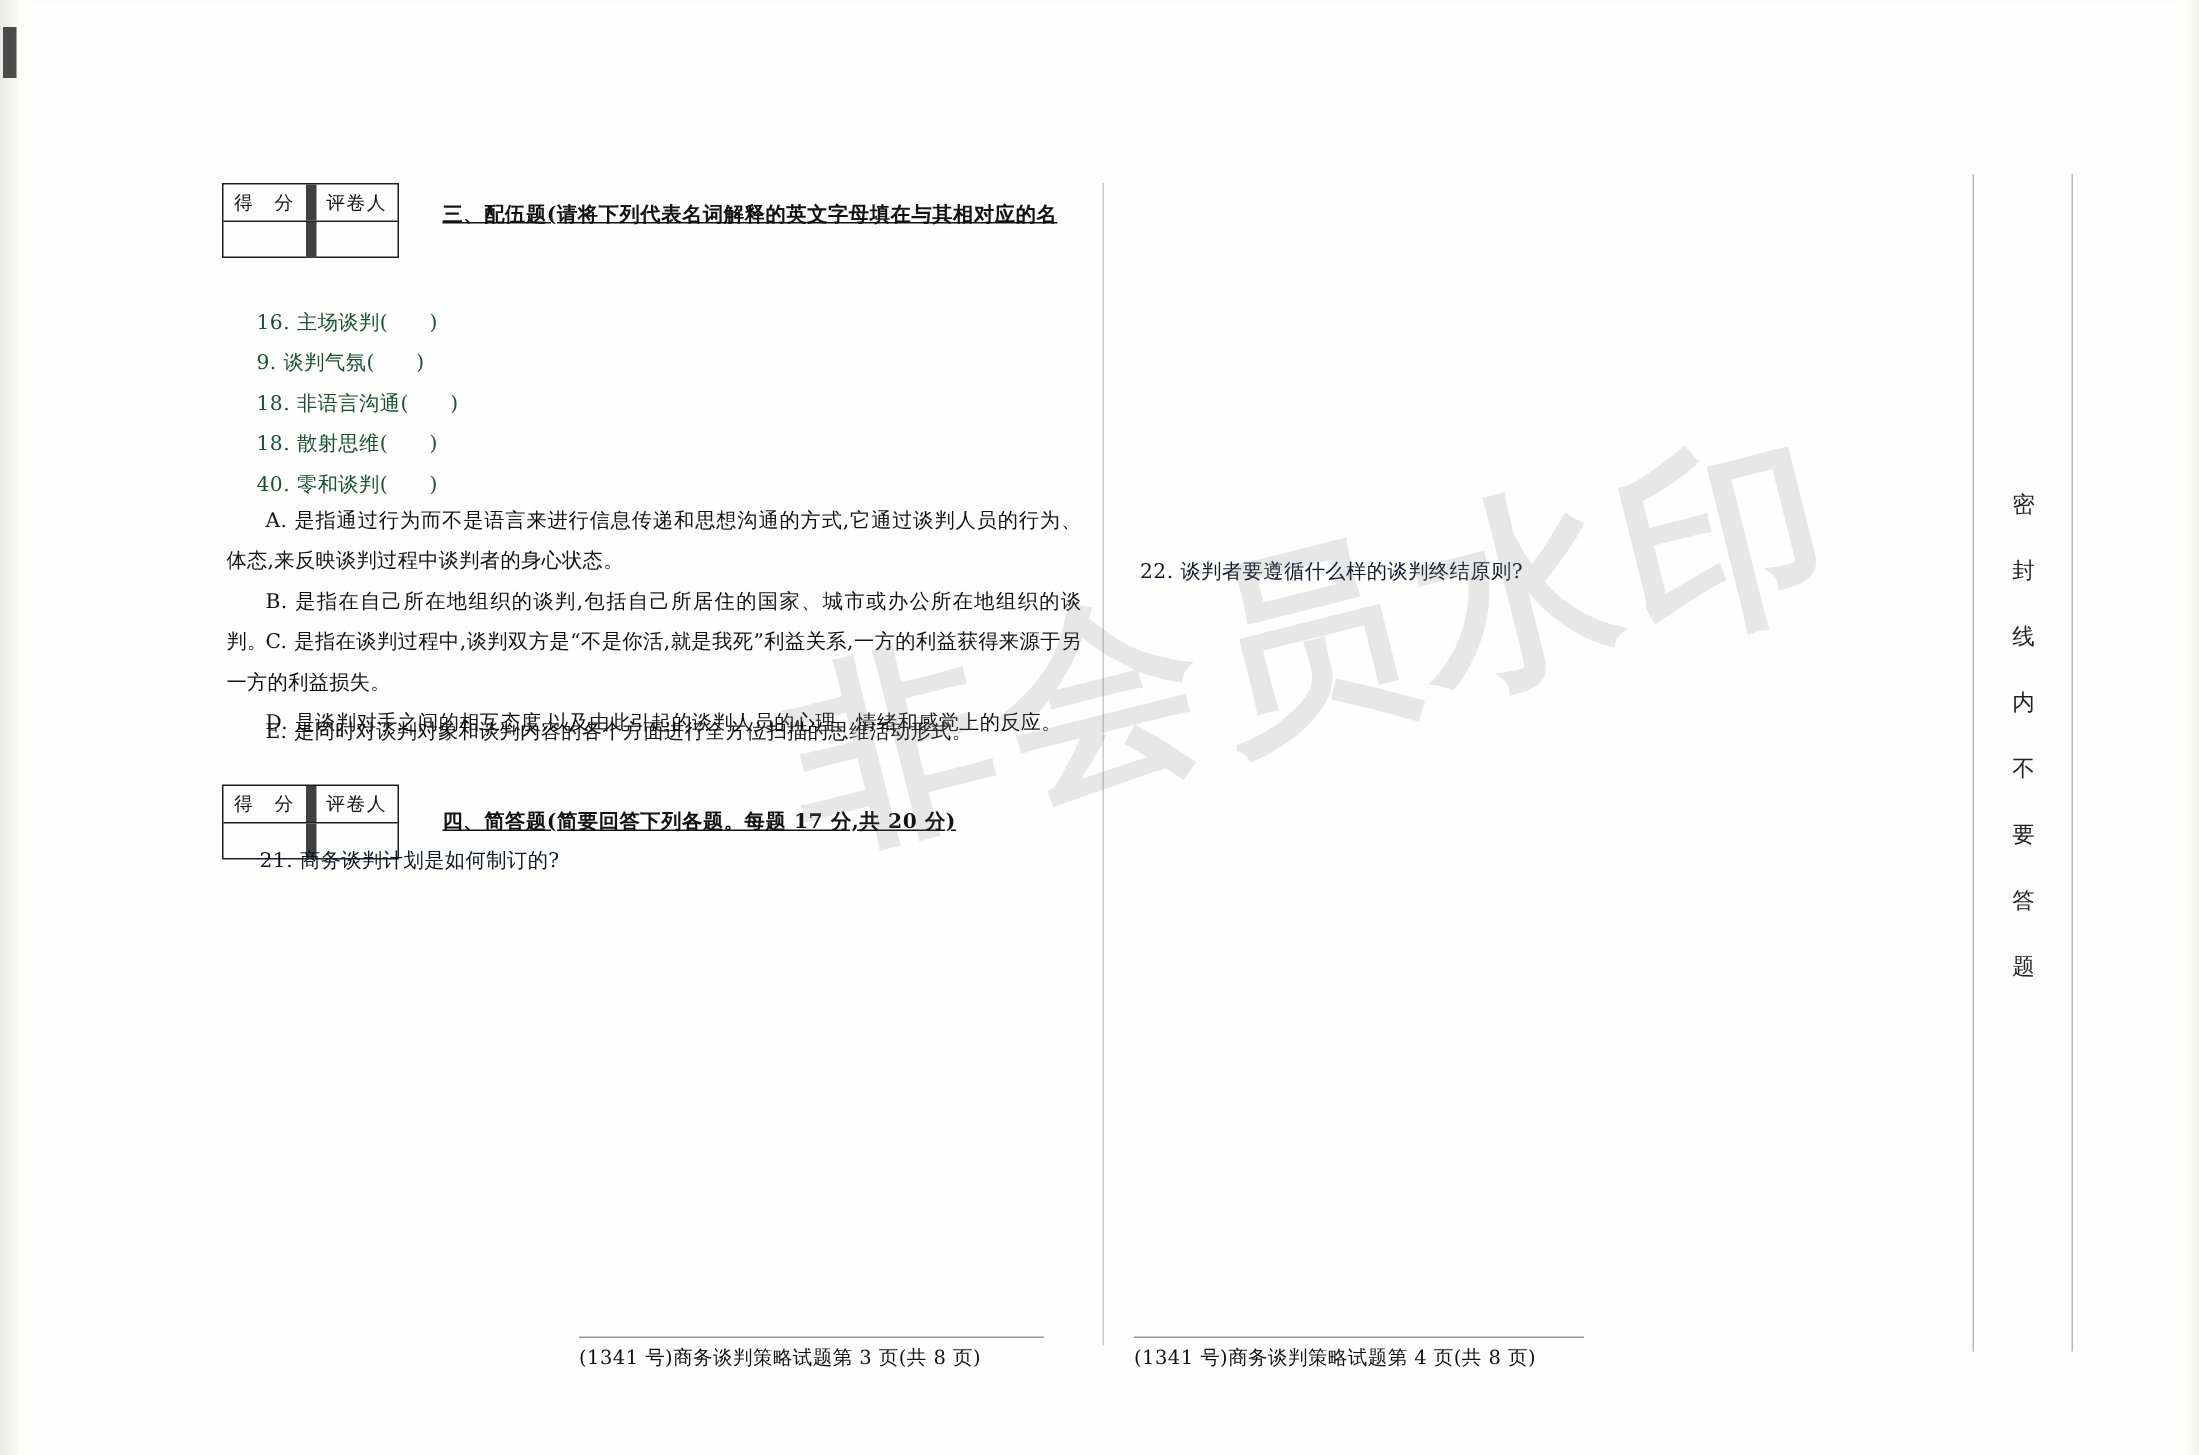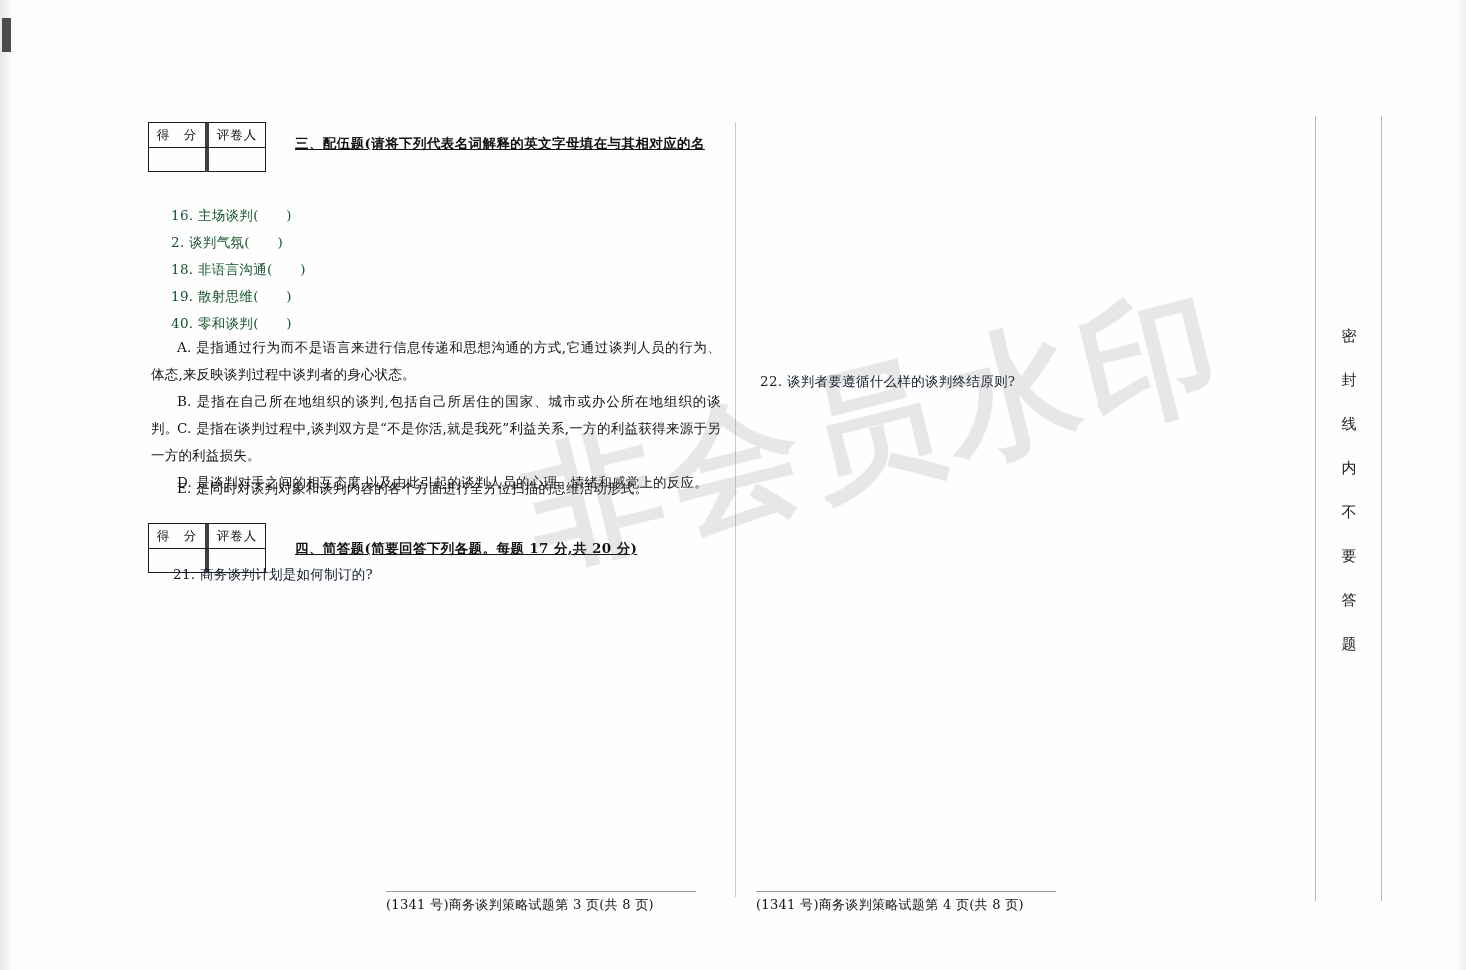--- a/index.html
+++ b/index.html
@@ -106,21 +106,21 @@
   }
   .score-box .cell {
     flex: 1;
     font-size: 12.5px;
     line-height: 24px;
     text-align: center;
     color: #141414;
     letter-spacing: 1px;
   }
   .score-box .cell.first {
-    border-right: 4px solid #404040;
+    border-right: 7px solid #404040;
   }
 
   .sec-head {
     position: absolute;
     font-size: 13.5px;
     line-height: 25px;
     color: #121212;
     font-weight: 600;
     letter-spacing: .4px;
     text-decoration: underline;
@@ -204,23 +204,23 @@
         <div class="cell first"></div>
         <div class="cell"></div>
       </div>
     </div>
 
     <div class="sec-head" style="left:277px; top:127px; width:420px;">
       <span>三、配伍题(请将下列代表名词解释的英文字母填在与其相对应的名</span>
     </div>
 
     <div class="q-item" style="left:153px; top:201px;">16. 主场谈判(　　)</div>
-    <div class="q-item" style="left:153px; top:228px;">2. 谈判气氛(　　)</div>
+    <div class="q-item" style="left:153px; top:228px;">9. 谈判气氛(　　)</div>
     <div class="q-item" style="left:153px; top:255px;">18. 非语言沟通(　　)</div>
-    <div class="q-item" style="left:153px; top:282px;">19. 散射思维(　　)</div>
+    <div class="q-item" style="left:153px; top:282px;">18. 散射思维(　　)</div>
     <div class="q-item" style="left:153px; top:309px;">40. 零和谈判(　　)</div>
 
     <div class="para" style="left:133px; top:330px; width:570px;"><span class="ind"></span><span>A. 是指通过行为而不是语言来进行信息传递和思想沟通的方式,它通过谈判人员的行为、体态,来反映谈判过程中谈判者的身心状态。</span></div>
 
     <div class="para" style="left:133px; top:384px; width:570px;"><span class="ind"></span><span>B. 是指在自己所在地组织的谈判,包括自己所居住的国家、城市或办公所在地组织的谈判。</span></div>
 
     <div class="para" style="left:133px; top:411px; width:570px;"><span class="ind"></span><span>C. 是指在谈判过程中,谈判双方是“不是你活,就是我死”利益关系,一方的利益获得来源于另一方的利益损失。</span></div>
 
     <div class="para" style="left:133px; top:465px; width:570px;"><span class="ind"></span><span>D. 是谈判对手之间的相互态度,以及由此引起的谈判人员的心理、情绪和感觉上的反应。</span></div>
 

